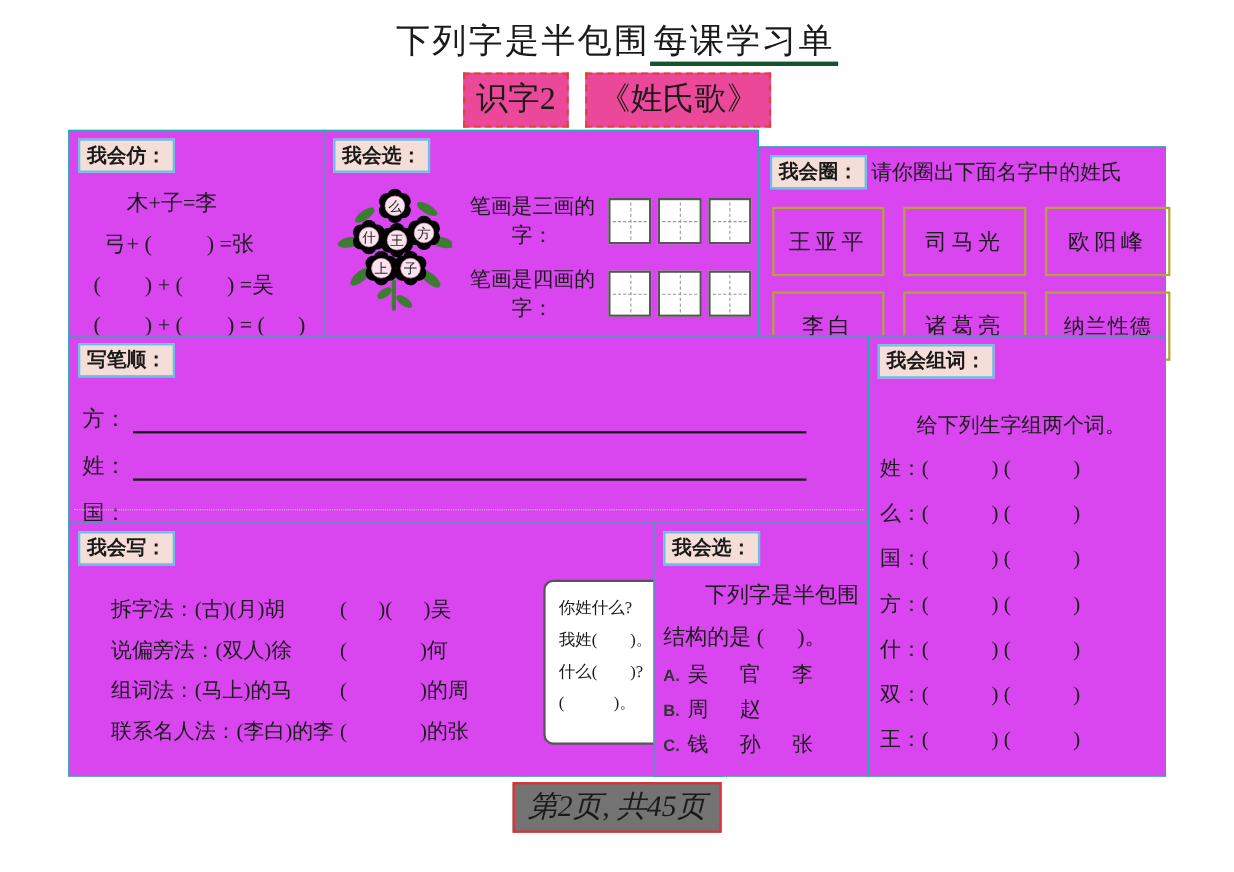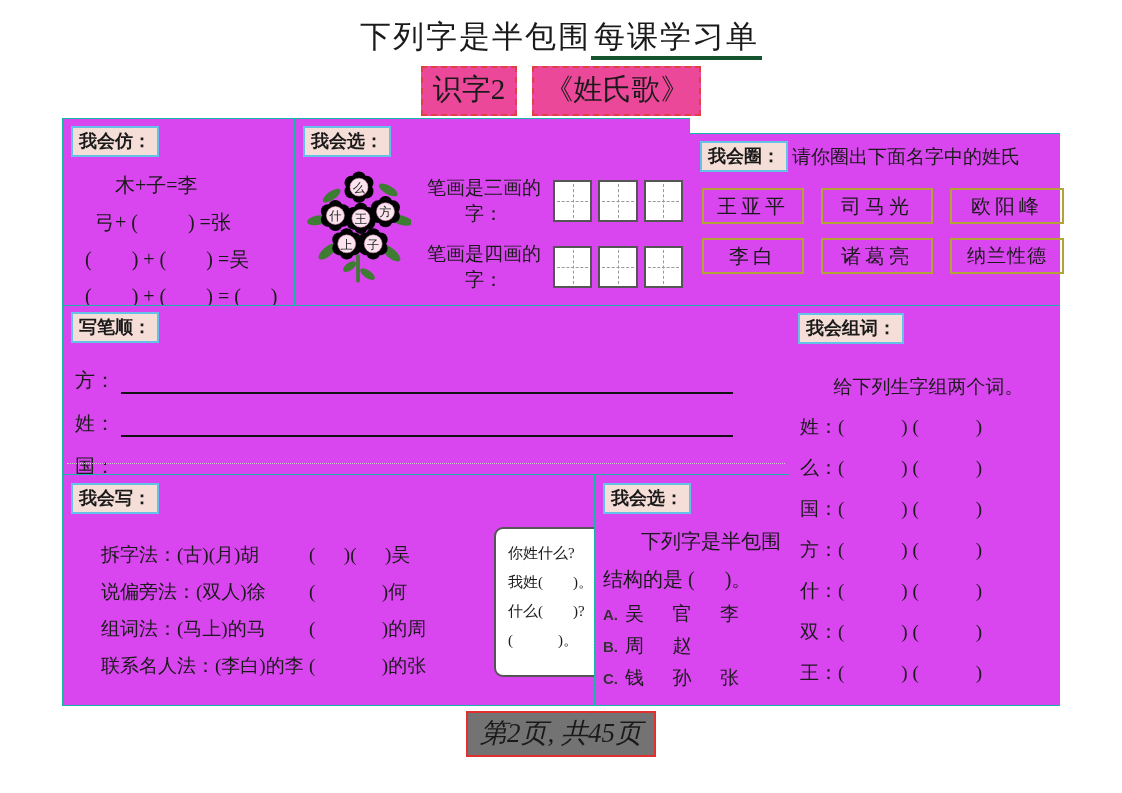--- a/index.html
+++ b/index.html
@@ -40,21 +40,21 @@
   .tian::before { content:""; position:absolute; left:2px; right:2px; top:50%;
                   border-top:1px dashed #999; }
   .tian::after  { content:""; position:absolute; top:2px; bottom:2px; left:50%;
                   border-left:1px dashed #999; }
   
   .box-circle { left:627px; top:15px; width:371px; height:188px; padding:7px 0 0 10px; }
   .circle-head { display:flex; align-items:center; }
   .circle-instr { font-size:19px; margin-left:4px; }
   .name-grid { display:grid; grid-template-columns:102px 112px 114px;
                column-gap:17px; row-gap:14px; margin:16px 0 0 2px; }
-  .name-box { border:2px solid #b3a339; height:36px; display:flex; align-items:center;
+  .name-box { border:2px solid #b3a339; height:63px; display:flex; align-items:center;
               justify-content:center; font-size:20px; letter-spacing:4px; }
   .name-box.small { letter-spacing:1px; font-size:19px; }
   
   .box-order { left:0; top:187px; width:728px; height:170px; padding:6px 0 0 8px; }
   .order-row { display:flex; align-items:flex-end; margin:0 56px 0 4px; height:43px; }
   .order-row .ch { font-size:20px; margin-right:6px; }
   .order-row .line { flex:1; border-bottom:2px solid #111; height:26px; }
   .box-order::after { content:""; position:absolute; left:4px; right:4px; bottom:10px;
                       border-top:1px dotted #c9c9c9; }
   

